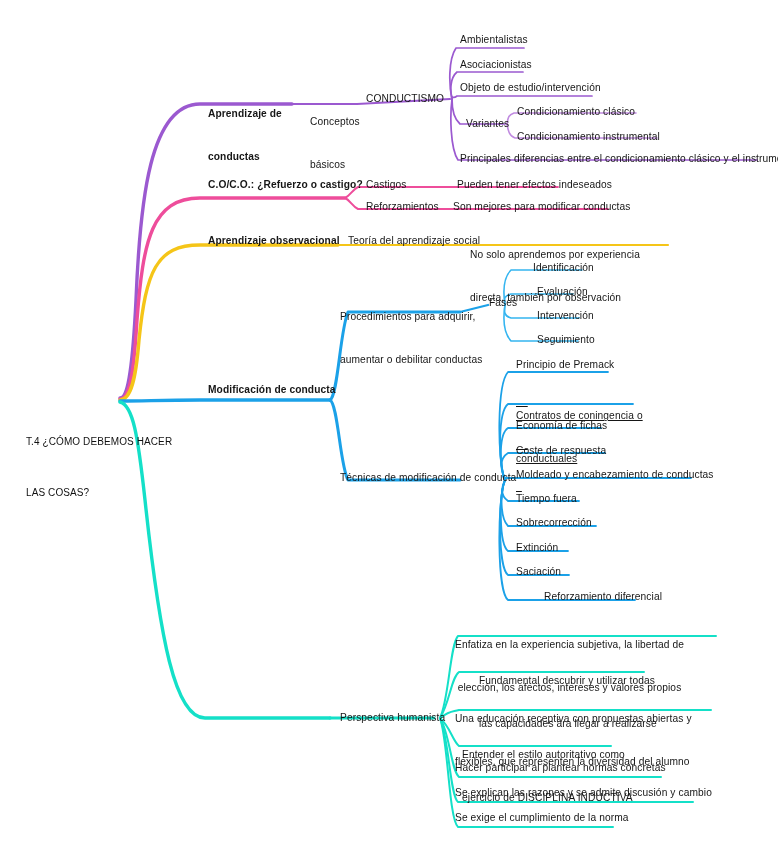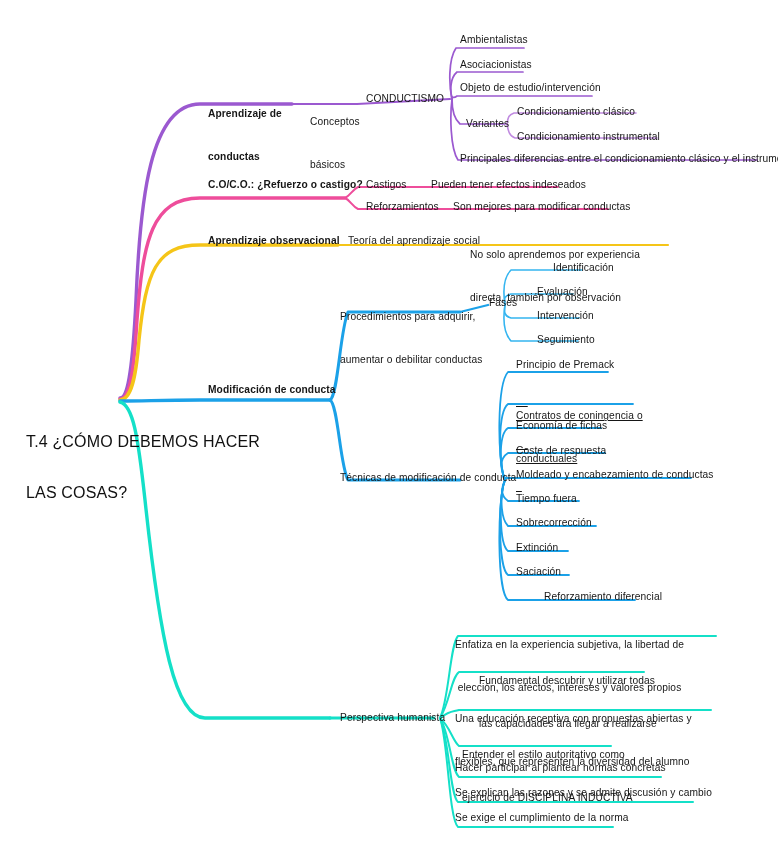--- a/index.html
+++ b/index.html
@@ -33,21 +33,21 @@
     font-size: 10.2px;
     line-height: 14.2px;
     color: #161616;
     white-space: pre;
     letter-spacing: 0.01em;
   }
   .node.bold {
     font-weight: bold;
   }
   .node.root {
-    font-size: 16px;
+    font-size: 10px;
     line-height: 17px;
     font-weight: normal;
     color: #111111;
   }
 </style>
 </head>
 <body>
 
 <div id="map">
 
@@ -145,21 +145,21 @@
   <div class="node" style="left:517px; top:105px;">Condicionamiento clásico</div>
 
   <div class="node" style="left:517px; top:130px;">Condicionamiento instrumental</div>
 
   <div class="node" style="left:460px; top:152px;">Principales diferencias entre el condicionamiento clásico y el instrumental</div>
 
   <div class="node bold" style="left:208px; top:178px;">C.O/C.O.: ¿Refuerzo o castigo?</div>
 
   <div class="node" style="left:366px; top:178px;">Castigos</div>
 
-  <div class="node" style="left:403px; top:178px;padding-left:28px;">Pueden tener efectos indeseados</div>
+  <div class="node" style="left:429px; top:178px;padding-left:28px;">Pueden tener efectos indeseados</div>
 
   <div class="node" style="left:366px; top:200px;">Reforzamientos</div>
 
   <div class="node" style="left:453px; top:200px;">Son mejores para modificar conductas</div>
 
   <div class="node bold" style="left:208px; top:234px;">Aprendizaje observacional</div>
 
   <div class="node" style="left:348px; top:234px;">Teoría del aprendizaje social</div>
 
   <div class="node" style="left:470px; top:220px;">
@@ -169,21 +169,21 @@
 
   <div class="node bold" style="left:208px; top:383px;">Modificación de conducta</div>
 
   <div class="node" style="left:340px; top:282px;">
     <div>Procedimientos para adquirir,</div>
     <div>aumentar o debilitar conductas</div>
   </div>
 
   <div class="node" style="left:489px; top:296px;">Fases</div>
 
-  <div class="node" style="left:553px; top:261px;">Identificación</div>
+  <div class="node" style="left:533px; top:261px;">Identificación</div>
 
   <div class="node" style="left:537px; top:285px;">Evaluación</div>
 
   <div class="node" style="left:537px; top:309px;">Intervención</div>
 
   <div class="node" style="left:537px; top:333px;">Seguimiento</div>
 
   <div class="node" style="left:340px; top:471px;">Técnicas de modificación de conducta</div>
 
   <div class="node" style="left:516px; top:358px;">Principio de Premack</div>

